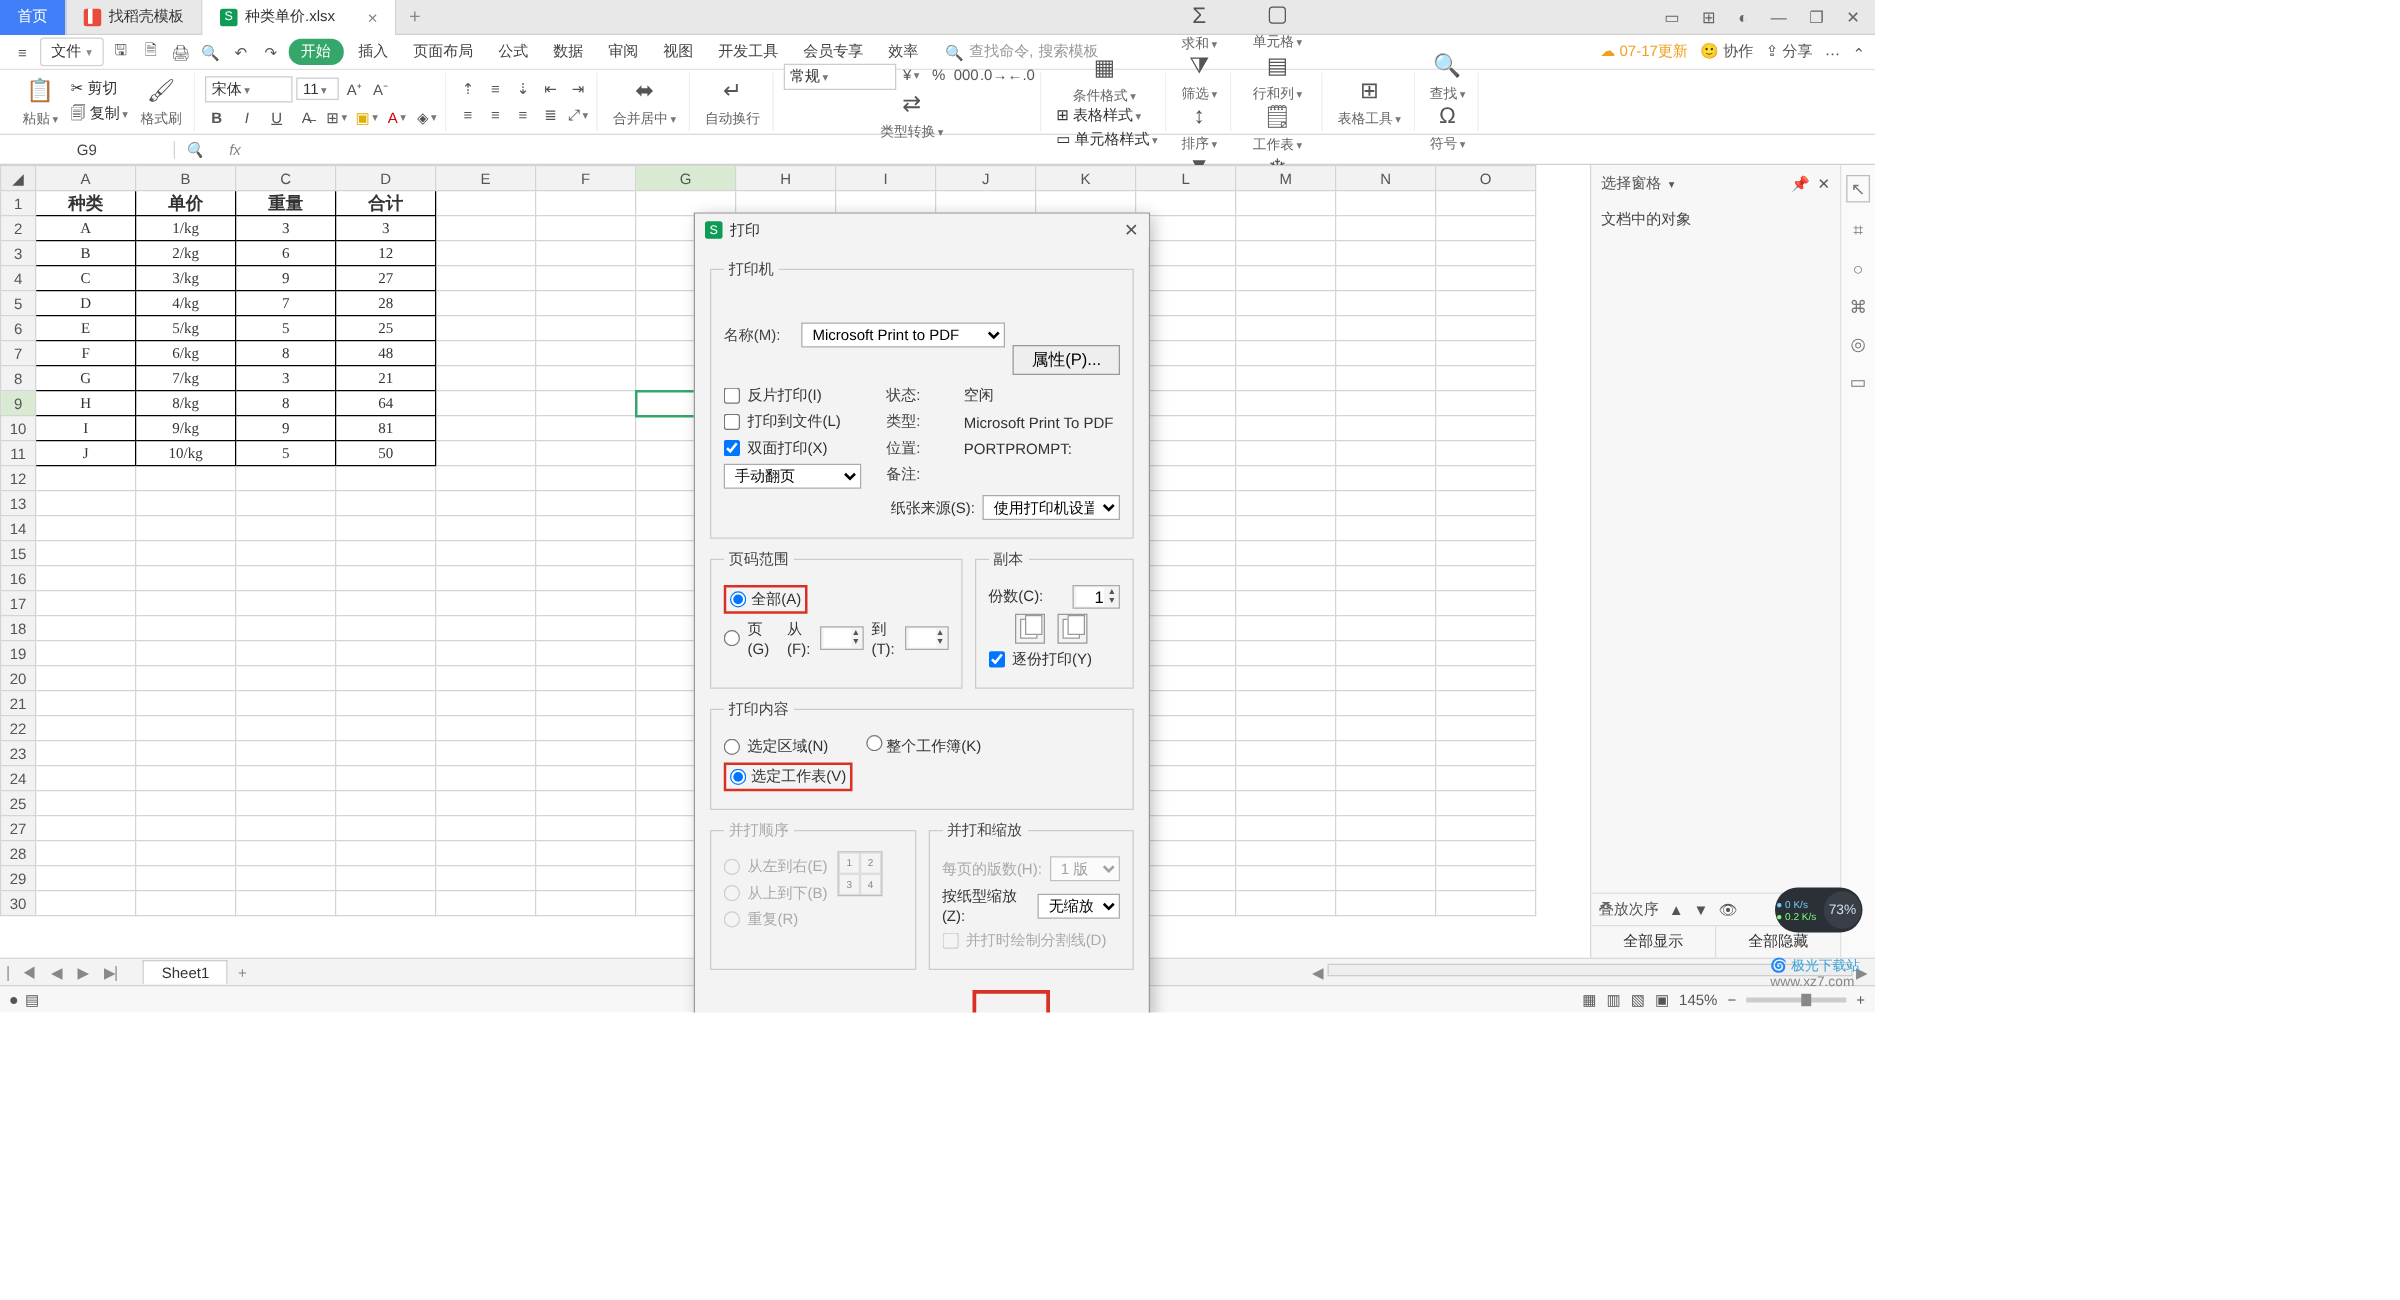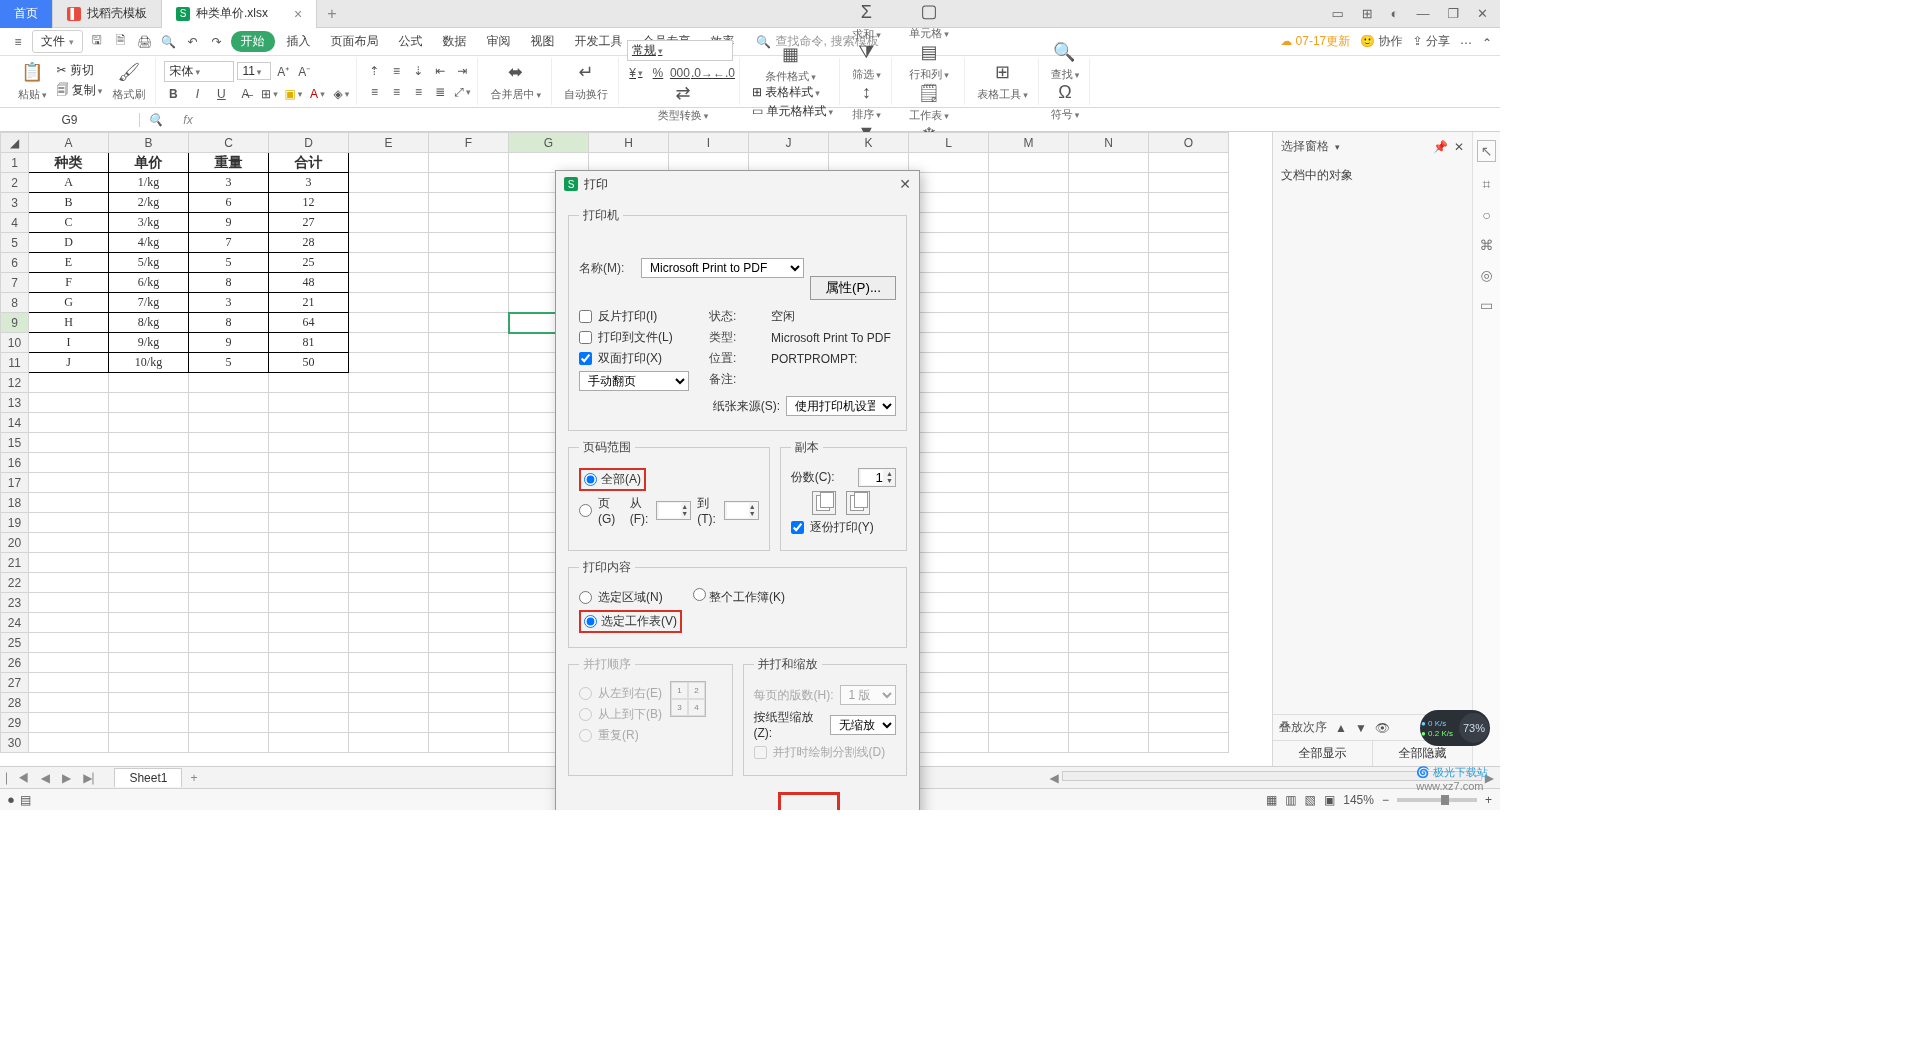--- a/index.html
+++ b/index.html
@@ -246,21 +246,21 @@
         <span class="rlabel dropdown">合并居中</span>
       </div>
     </div>
   <div class="rgroup">
       <div class="ribcol">
         <span class="bigicon">↵</span>
         <span class="rlabel">自动换行</span>
       </div>
     </div>
   <div class="rgroup">
-    <div style="display:flex;flex-direction:column;gap:3px;text-decoration:underline;">
+    <div style="display:flex;flex-direction:row;gap:3px;">
       <span class="fontbox dropdown" style="min-width:90px">常规</span>
       <div style="display:flex;gap:4px;">
         <span class="ribbtn dropdown">¥</span>
         <span class="ribbtn">%</span>
         <span class="ribbtn">000</span>
         <span class="ribbtn">.0→</span>
         <span class="ribbtn">←.0</span>
       </div>
     </div>
     <div class="ribcol" style="margin-left:6px">
@@ -788,38 +788,20 @@
             <td class=""></td>
             <td class=""></td>
             <td class=""></td>
             <td class=""></td>
             <td class=""></td>
             <td class=""></td>
             <td class=""></td>
           </tr>
           <tr>
             <th class="row">25</th>
-            <td class=""></td>
-            <td class=""></td>
-            <td class=""></td>
-            <td class=""></td>
-            <td class=""></td>
-            <td class=""></td>
-            <td class=""></td>
-            <td class=""></td>
-            <td class=""></td>
-            <td class=""></td>
-            <td class=""></td>
-            <td class=""></td>
-            <td class=""></td>
-            <td class=""></td>
-            <td class=""></td>
-          </tr>
-          <tr>
-            <th class="row">26</th>
             <td class=""></td>
             <td class=""></td>
             <td class=""></td>
             <td class=""></td>
             <td class=""></td>
             <td class=""></td>
             <td class=""></td>
             <td class=""></td>
             <td class=""></td>
             <td class=""></td>

